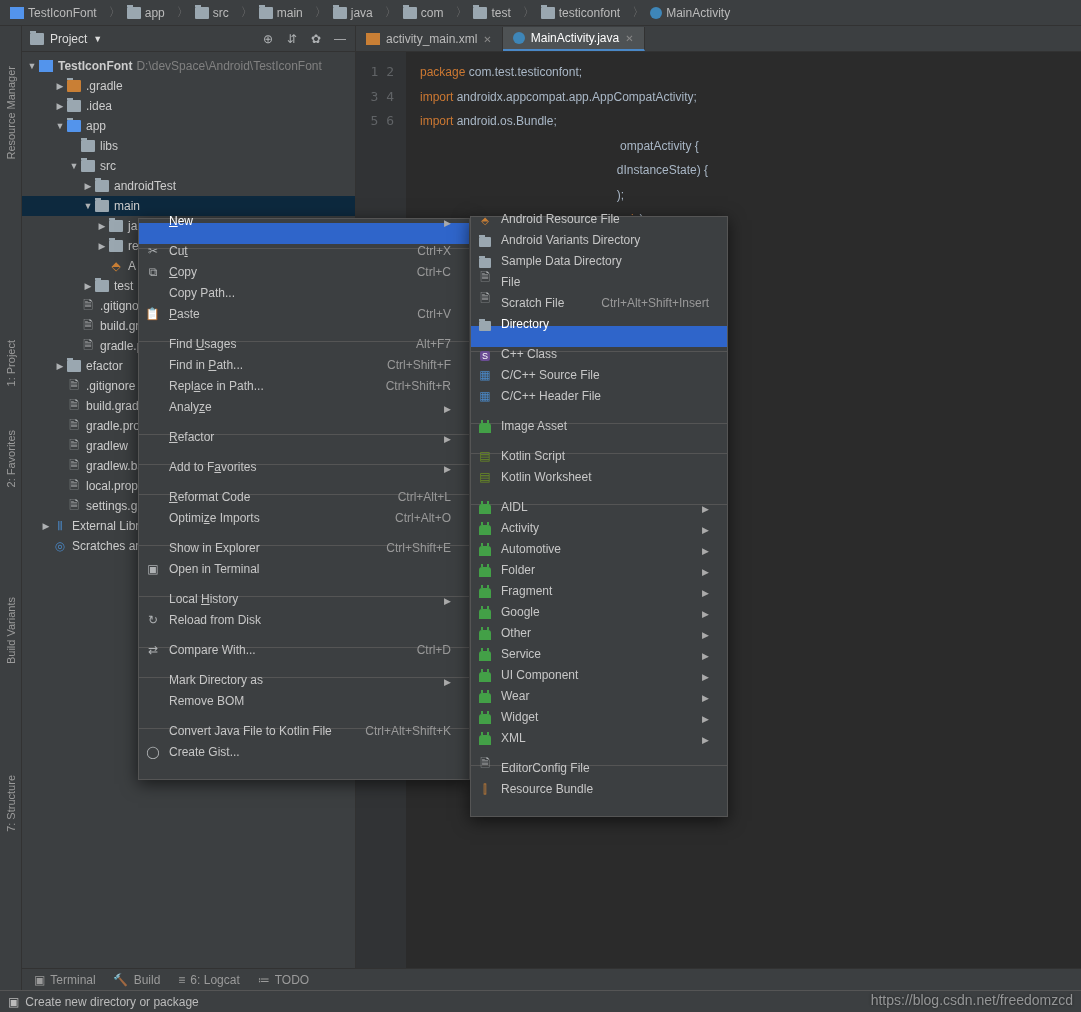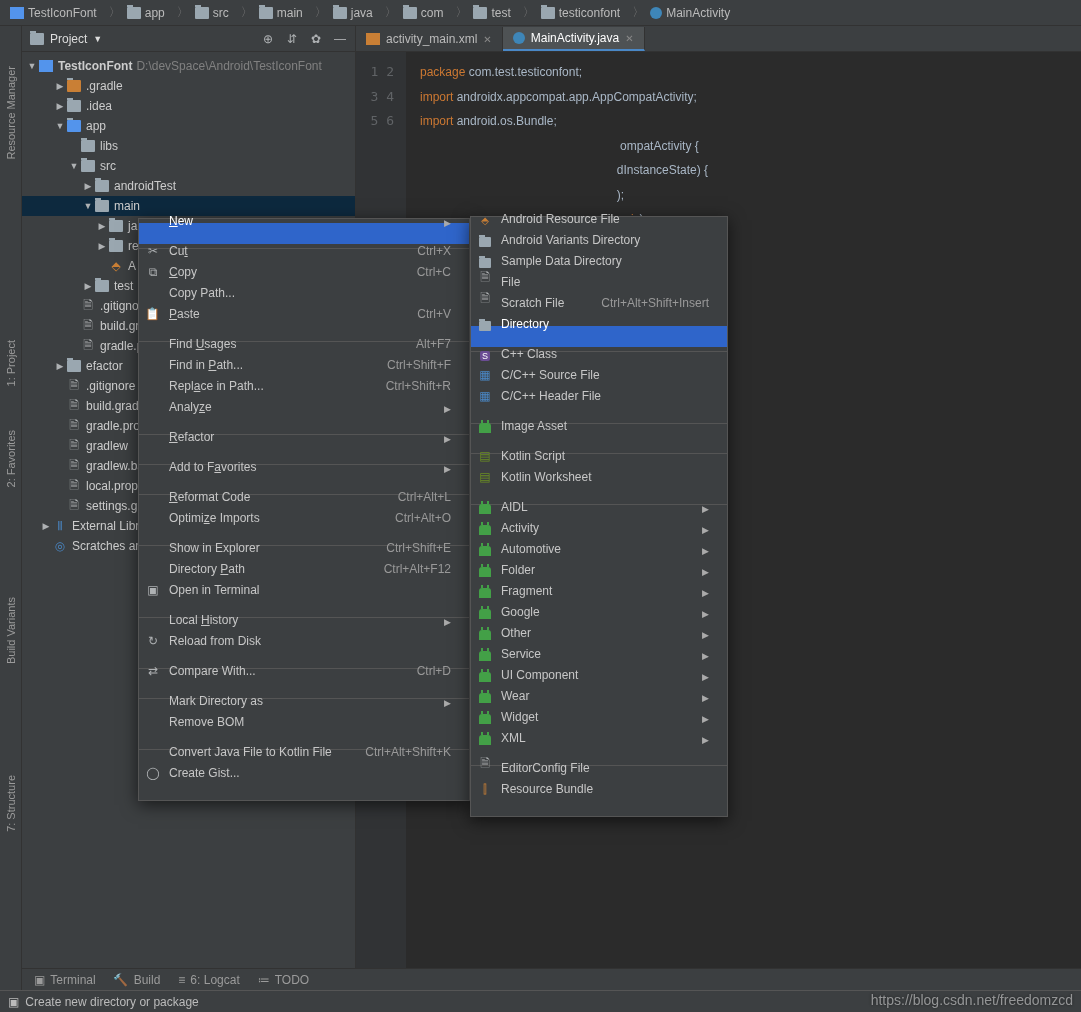--- a/index.html
+++ b/index.html
@@ -402,25 +402,20 @@
       <span class="lbl">Optimi<span class="u">z</span>e Imports</span>
       <span class="sc">Ctrl+Alt+O</span>
     </div>
     <div class="ctx-sep"></div>
     <div class="ctx-item">
       <span class="ic"></span>
       <span class="lbl">Show in Explorer</span>
       <span class="sc">Ctrl+Shift+E</span>
     </div>
     <div class="ctx-item">
-      <span class="ic"></span>
-      <span class="lbl">Directory <span class="u">P</span>ath</span>
-      <span class="sc">Ctrl+Alt+F12</span>
-    </div>
-    <div class="ctx-item">
       <span class="ic">▣</span>
       <span class="lbl">Open in Terminal</span>
     </div>
     <div class="ctx-sep"></div>
     <div class="ctx-item">
       <span class="ic"></span>
       <span class="lbl">Local <span class="u">H</span>istory</span>
       <span class="sub">▶</span>
     </div>
     <div class="ctx-item">

